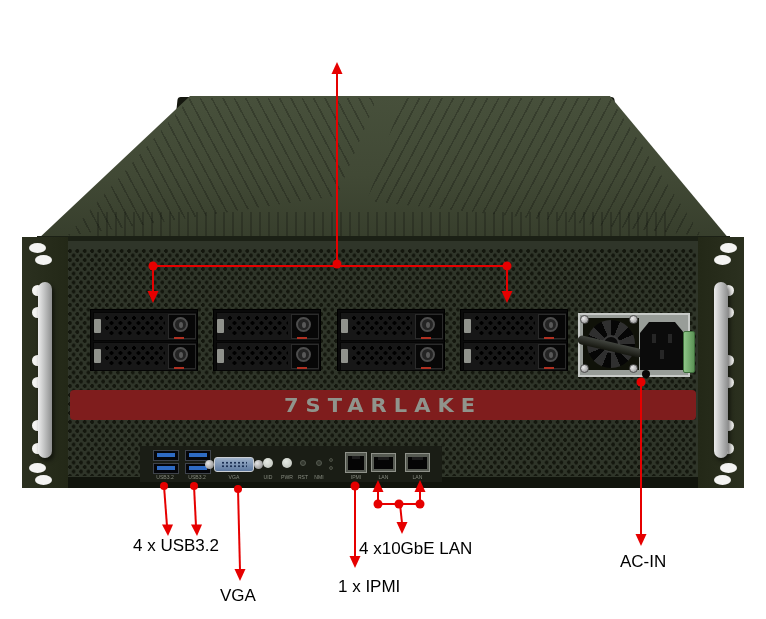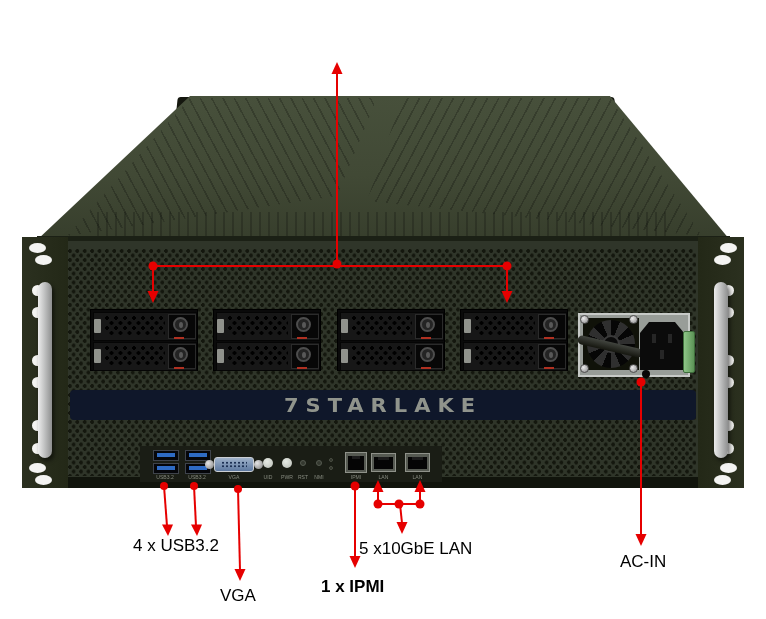--- a/index.html
+++ b/index.html
@@ -67,21 +67,21 @@
   .screw{position:absolute;width:9px;height:9px;border-radius:50%;
     background:radial-gradient(circle at 35% 35%,#eaeaea,#898989);border:1px solid #4f4f4f;box-sizing:border-box;}
   .psu-inlet{position:absolute;left:60px;top:7px;width:44px;height:48px;background:#0b0b0b;
     clip-path:polygon(9px 0,35px 0,44px 11px,44px 48px,0 48px,0 11px);}
   .psu-inlet .pin{position:absolute;width:4px;height:9px;background:#262626;}
   .psu-breaker{position:absolute;left:62px;top:55px;width:8px;height:8px;border-radius:50%;background:#060606;}
   .psu-green{position:absolute;left:103px;top:16px;width:12px;height:42px;border-radius:2px;
     background:linear-gradient(90deg,#8ec688,#5c9356);border:1px solid #3e6e3b;box-sizing:border-box;}
 
   
-  .logo-strip{left:70px;top:390px;width:626px;height:30px;background:#0f172a;border-radius:4px;
+  .logo-strip{left:70px;top:390px;width:626px;height:30px;background:#7f1d1d;border-radius:4px;
     display:flex;align-items:center;justify-content:center;}
   .logo-text{font-weight:bold;font-size:21px;letter-spacing:7px;color:#90948c;
     font-family:"DejaVu Sans",sans-serif;transform:scaleY(.95);}
 
   
   .io{left:140px;top:446px;width:302px;height:36px;background:#1a1d15;}
   .usb-block{position:absolute;width:26px;height:24px;}
   .usb-port{position:absolute;left:0;width:24px;height:9px;background:#05060a;border:1px solid #3e434b;}
   .usb-port::after{content:"";position:absolute;left:3px;top:2px;right:3px;height:4px;background:#2e6bc4;}
   .plabel{position:absolute;font-size:6px;line-height:7px;color:#868a7f;text-align:center;
@@ -283,22 +283,22 @@
       </div>
     <span class="plabel" style="left:231px;top:29px;width:25px;">LAN</span>
     <div class="rj" style="left:265px;top:7px;width:25px;height:19px;">
         <span class="rj-in"></span>
       </div>
     <span class="plabel" style="left:265px;top:29px;width:25px;">LAN</span>
   </div>
 
   <div class="ann-label" style="left:133px;top:535px;">4 x USB3.2</div>
   <div class="ann-label" style="left:220px;top:585px;">VGA</div>
-  <div class="ann-label" style="left:321px;top:576px;font-weight:bold;">1 x IPMI</div>
-  <div class="ann-label" style="left:359px;top:538px;">5 x10GbE LAN</div>
+  <div class="ann-label" style="left:338px;top:576px;">1 x IPMI</div>
+  <div class="ann-label" style="left:359px;top:538px;">4 x10GbE LAN</div>
   <div class="ann-label" style="left:620px;top:551px;">AC-IN</div>
 
   <svg class="overlay" width="766" height="619" viewBox="0 0 766 619">
 
     <path d="M331.5 74 L342.5 74 L337 62 Z" fill="currentColor"></path>
     <line x1="337" y1="72" x2="337" y2="264" stroke="currentColor" stroke-width="2"></line>
     <circle cx="337" cy="264" r="4.5" fill="currentColor"></circle>
     <line x1="153" y1="266" x2="507" y2="266" stroke="currentColor" stroke-width="2"></line>
     <circle cx="153" cy="266" r="4.5" fill="currentColor"></circle>
     <circle cx="507" cy="266" r="4.5" fill="currentColor"></circle>

